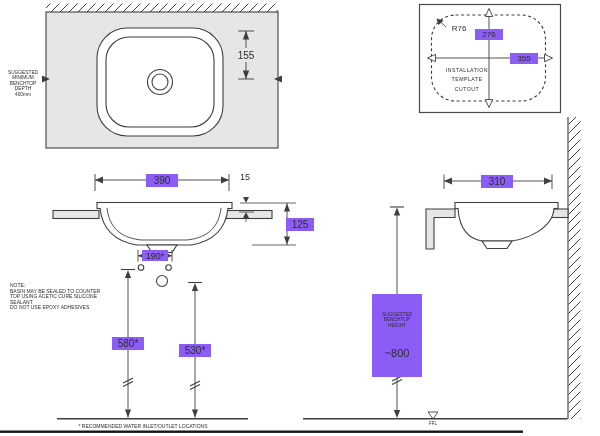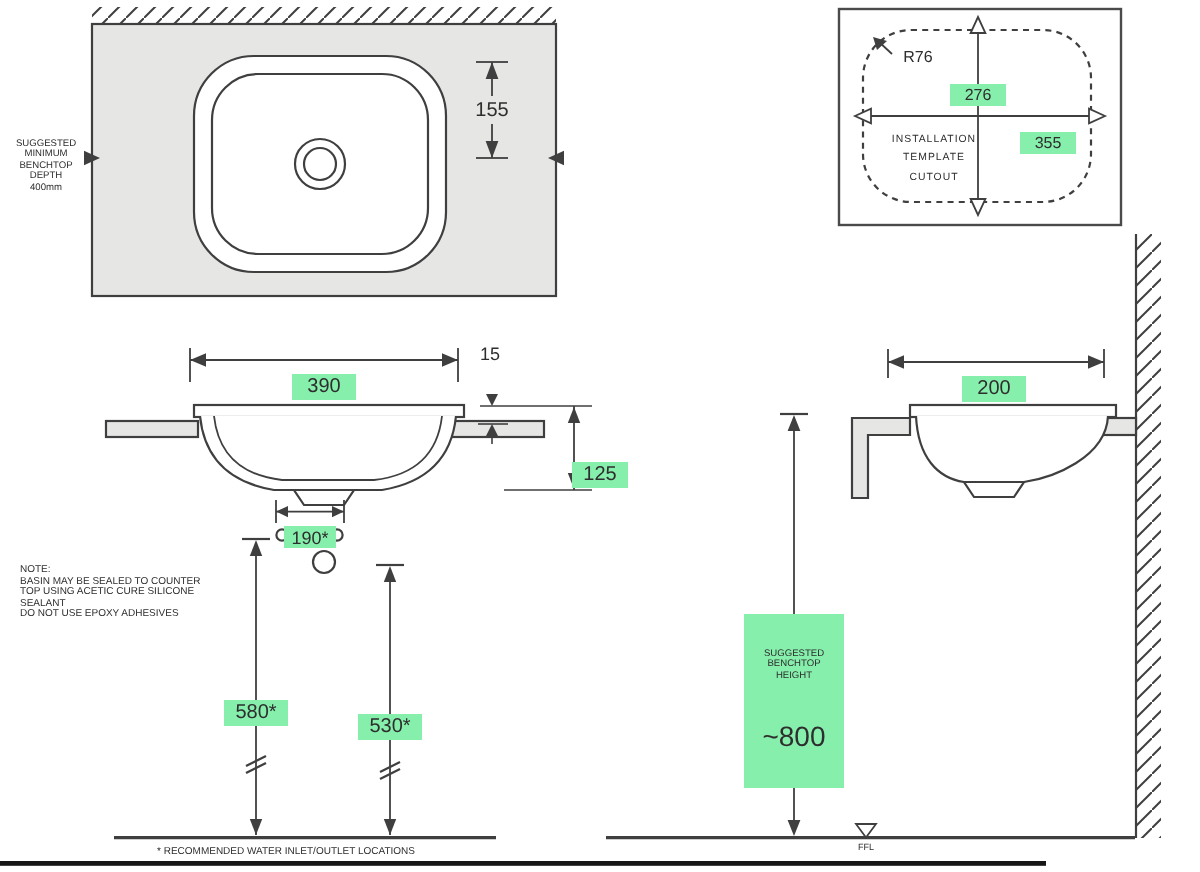--- a/index.html
+++ b/index.html
@@ -10,21 +10,21 @@
   .sw9{stroke-width:0.9;}
   .sw8{stroke-width:0.8;}
   .thk{stroke-width:1.6;}
   .fw{fill:#fff;}
   .fg{fill:#e6e6e4;}
   .fa{fill:#3f3f3f;stroke:none;}
   .oa{fill:#fff;stroke:#3f3f3f;stroke-width:0.9;}
   .lbl{position:absolute;white-space:pre-line;color:#2e2e2e;}
   .dim{font-size:10px;display:flex;align-items:center;justify-content:center;}
   .dim-sm{font-size:8px;display:flex;align-items:center;justify-content:center;}
-  .bgw{background:#86efac;margin-top:13px;}
+  .bgw{background:#8b5cf6;}
   .bgg{background:#e6e6e4;}
   .tiny{font-size:4.8px;line-height:5.4px;}
   .center{text-align:center;}
 </style>
 </head>
 <body>
 
 <div id="canvas">
 
 <svg id="dwg" width="600" height="436" viewBox="0 0 600 436">
@@ -169,27 +169,27 @@
 <div class="lbl dim" style="left:236px;top:172px;width:18px;height:10px;font-size:9px;">15</div>
 
 <div class="lbl dim bgw" style="left:286px;top:217.5px;width:28px;height:13px;">125</div>
 
 <div class="lbl dim bgw" style="left:142px;top:250px;width:26px;height:11px;font-size:9px;">190*</div>
 
 <div class="lbl dim bgw" style="left:112px;top:337px;width:32px;height:13px;text-align:right;">580*</div>
 
 <div class="lbl dim bgw" style="left:179px;top:344px;width:32px;height:13px;">530*</div>
 
-<div class="lbl dim bgw" style="left:481px;top:174.5px;width:32px;height:13px;">200</div>
+<div class="lbl dim bgw" style="left:481px;top:174.5px;width:32px;height:13px;">310</div>
 
 <div class="lbl bgw center" style="left:372px;top:294px;width:50px;">
   <div class="tiny">SUGGESTED
 BENCHTOP
 HEIGHT</div>
-  <div style="font-size:14px;margin-top:1px;">~800</div>
+  <div style="font-size:11px;margin-top:1px;">~800</div>
 </div>
 
 <div class="lbl center" style="left:424px;top:420.5px;width:18px;font-size:4.5px;">FFL</div>
 
 <div class="lbl tiny" style="left:10px;top:283px;width:112px;font-size:5px;line-height:5.6px;">NOTE:
 BASIN MAY BE SEALED TO COUNTER
 TOP USING ACETIC CURE SILICONE
 SEALANT
 DO NOT USE EPOXY ADHESIVES</div>
 

